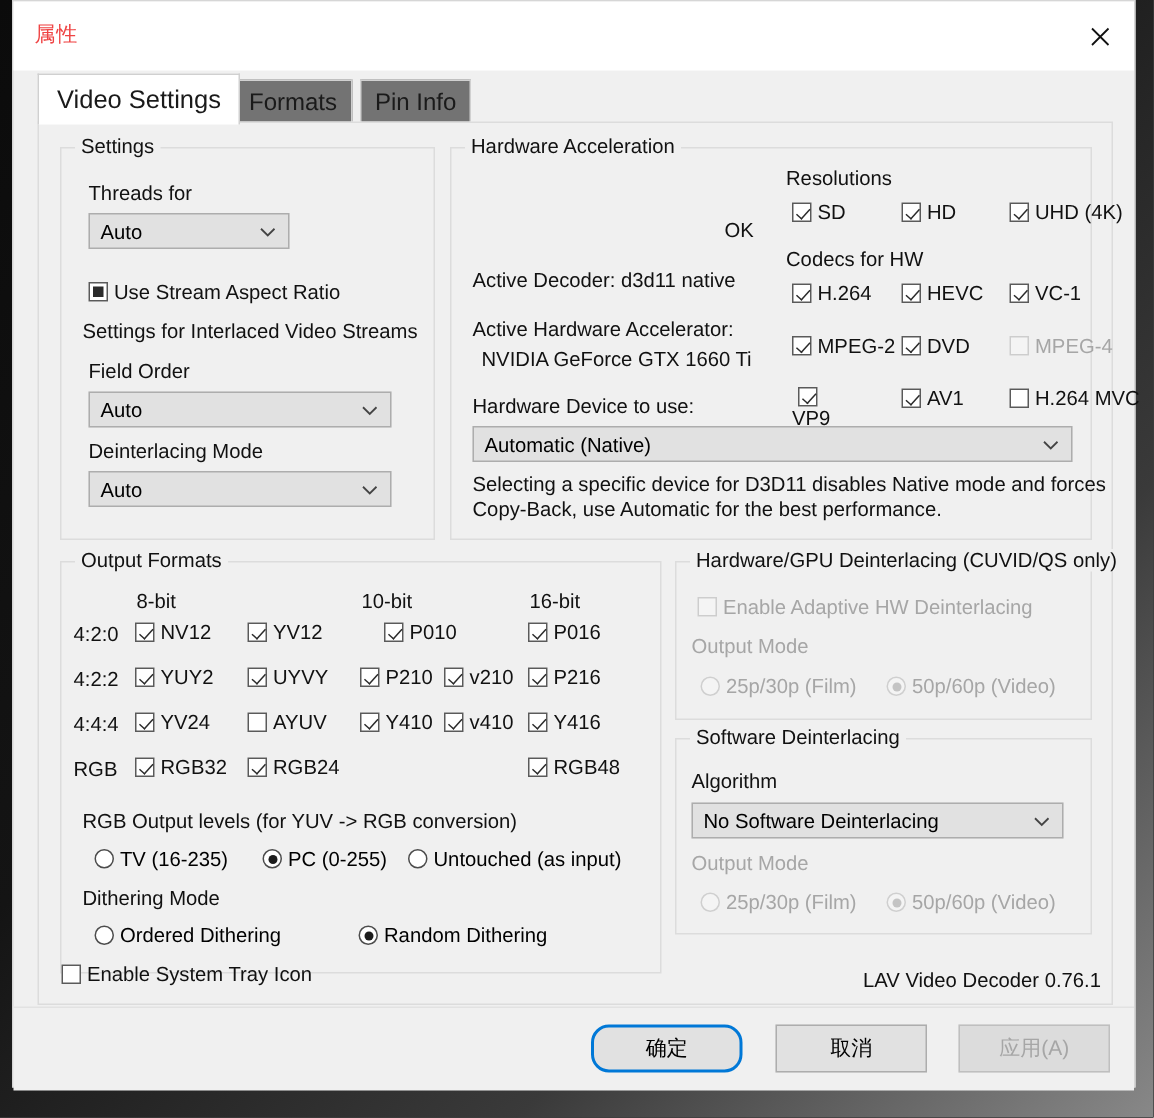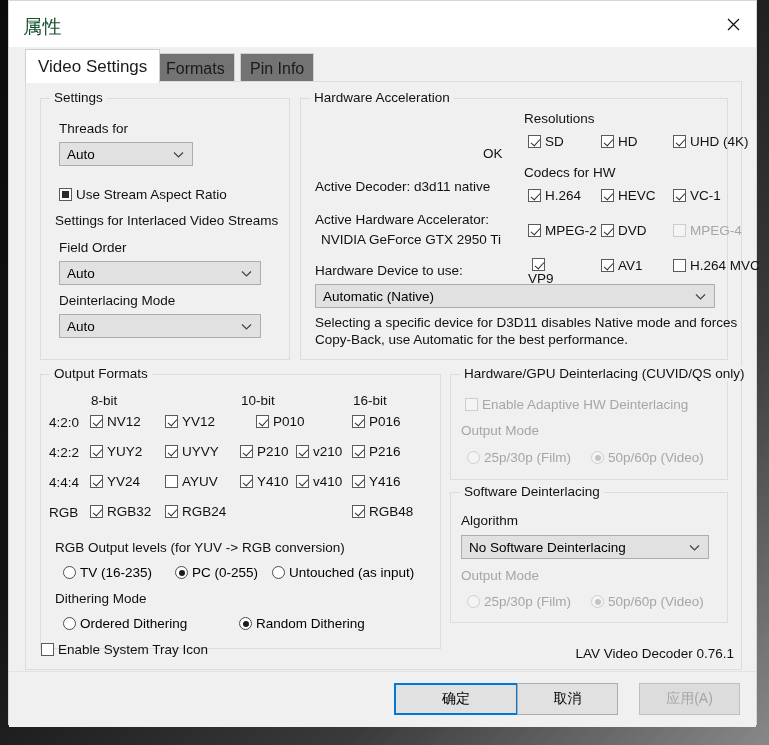--- a/index.html
+++ b/index.html
@@ -31,22 +31,22 @@
   #titlebar {
     position: absolute;
     left: 0; top: 0;
     width: 100%; height: 46px;
     background: #ffffff;
     box-sizing: border-box;
   }
   #title-text {
     position: absolute;
     left: 14px; top: 13px;
-    font-size: 19px;
-    color: #14532d;
+    font-size: 14px;
+    color: #ef4444;
     letter-spacing: .5px;
   }
   #close-btn {
     position: absolute;
     right: 0px; top: 0px;
     width: 46px; height: 46px;
     display: flex; align-items: center; justify-content: center;
     cursor: default;
   }
   #close-btn svg { display:block; }
@@ -299,21 +299,21 @@
         </div>
       </div>
 
       <div class="group" style="left:274px; top:16px; width:428px; height:262px;">
         <span class="glabel">Hardware Acceleration</span>
 
         <span class="lbl" style="left:182px; top:47px;">OK</span>
 
         <span class="lbl" style="left:14px; top:80px;">Active Decoder:  d3d11 native</span>
         <span class="lbl" style="left:14px; top:113px;text-align:right;">Active Hardware Accelerator:</span>
-        <span class="lbl" style="left:20px; top:133px;">NVIDIA GeForce GTX 2950 Ti</span>
+        <span class="lbl" style="left:20px; top:133px;">NVIDIA GeForce GTX 1660 Ti</span>
 
         <span class="lbl" style="left:14px; top:164px;">Hardware Device to use:</span>
         <div class="combo" style="left:14px; top:185px; width:400px;">
           <span>Automatic (Native)</span>
           <span class="arrow">
             <svg width="11" height="7" viewBox="0 0 11 7">
                 <path d="M1,1 L5.5,5.5 L10,1" stroke="#444" stroke-width="1.2" fill="none"></path>
               </svg>
           </span>
         </div>
@@ -527,21 +527,21 @@
 
     </div>
 
     <div class="cb" style="position:absolute; left:32px; top:641px;">
       <span class="box"></span>
       <span>Enable System Tray Icon</span>
     </div>
     <span class="lbl" style="position:absolute; right:22px; top:645px;">LAV Video Decoder 0.76.1</span>
 
     <div id="bottombar">
-      <div class="btn primary" style="left:385px; top:11px; width:124px;">
+      <div class="btn primary" style="left:385px; top:11px; width:101px;border-radius:12px;">
         <span>确定</span>
       </div>
       <div class="btn" style="left:508px; top:11px; width:101px;">
         <span>取消</span>
       </div>
       <div class="btn disabled" style="left:630px; top:11px; width:101px;">
         <span>应用(A)</span>
       </div>
     </div>
 

